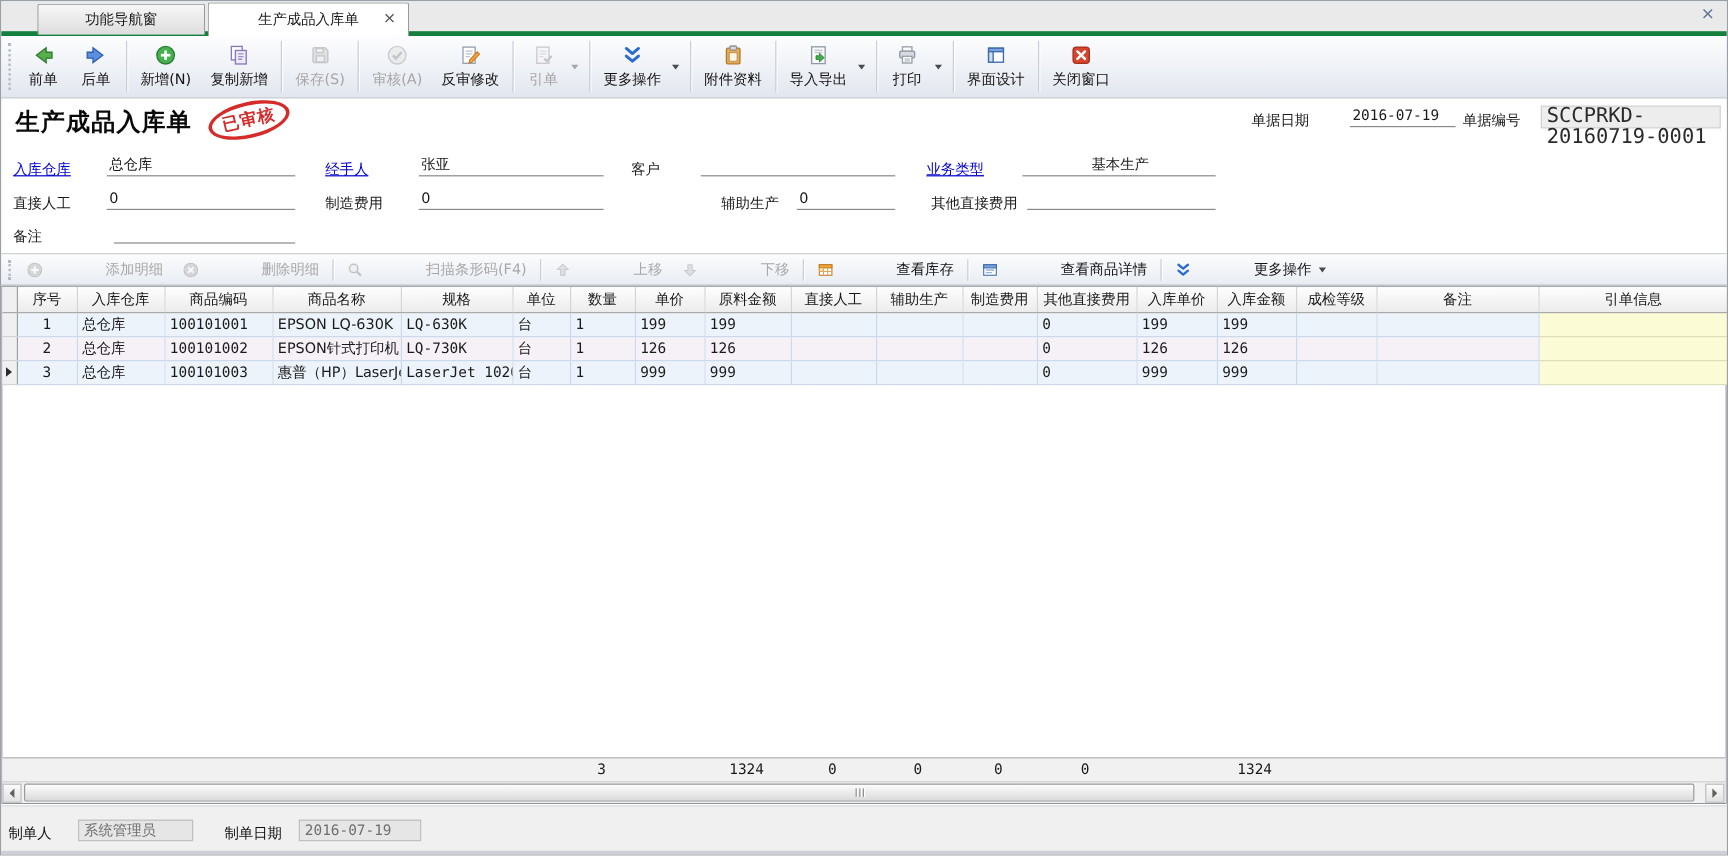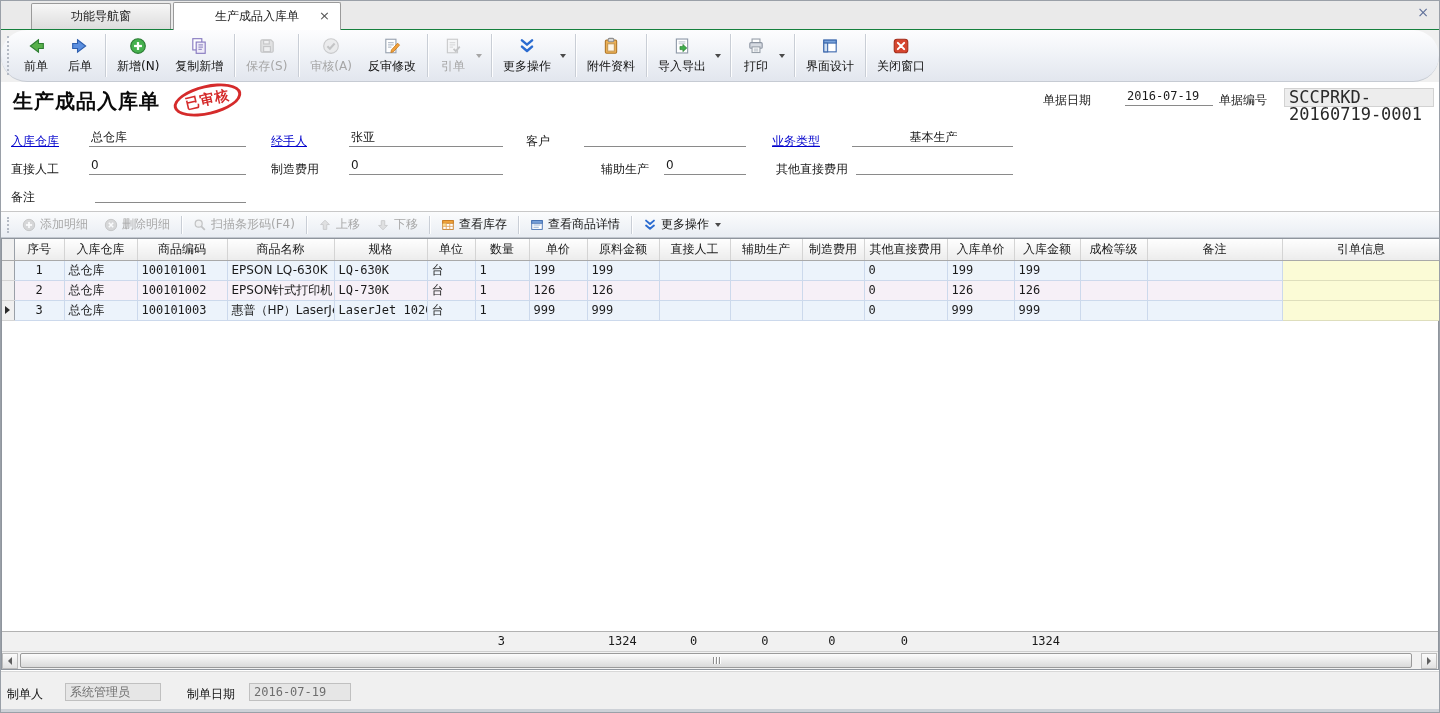--- a/index.html
+++ b/index.html
@@ -1,29 +1,29 @@
 <!DOCTYPE html>
 <html><head>
 <meta charset="utf-8">
 <style>
   * { margin:0; padding:0; box-sizing:border-box; }
   html,body { background:#d8d8d8; }
   body { font-family:"DejaVu Sans", sans-serif; font-size:12px; color:#1a1a1a; }
   .win { position:relative; width:1440px; height:713px; background:#f0f0f0; border:1px solid #9aa0a8; overflow:hidden; }
 
   
-  .tabbar { position:absolute; top:0; left:0; right:0; height:29px; background:#eaeaea; border-bottom:1px solid #15803d; z-index:5; }
+  .tabbar { position:absolute; top:0; left:0; right:0; height:29px; background:#eaeaea; border-bottom:4px solid #15803d; z-index:5; }
   .tab { position:absolute; top:2px; height:26px; line-height:25px; text-align:center; background:linear-gradient(#f7f7f7,#dddddd); border:1px solid #9a9a9a; border-bottom:none; border-radius:2px 2px 0 0; cursor:default; }
   .tab.t1 { left:30px; width:140px; }
   .tab.active { left:172px; width:168px; top:1px; height:28px; line-height:26px; background:#ffffff; z-index:6; }
   .tabx { position:absolute; right:10px; top:0; color:#555; font-size:13px; }
   .winx { position:absolute; right:10px; top:3px; color:#60719a; font-size:14px; cursor:default; }
 
   
-  .toolbar { position:absolute; top:29px; left:0; right:0; height:52px; background:linear-gradient(#fdfdfe,#eef1f6 55%,#e2e6ee); border-bottom:1px solid #c6cbd3; display:flex; align-items:stretch; padding-left:4px; z-index:4;border-radius:26px; }
+  .toolbar { position:absolute; top:29px; left:0; right:0; height:52px; background:linear-gradient(#fdfdfe,#eef1f6 55%,#e2e6ee); border-bottom:1px solid #c6cbd3; display:flex; align-items:stretch; padding-left:4px; z-index:4; }
   .grip { width:3px; margin:6px 4px 6px 2px; border-left:2px dotted #b4bac4; }
   .tbwrap { display:flex; align-items:stretch; }
   .tbtn { display:flex; flex-direction:column; align-items:center; justify-content:center; gap:3px; padding:3px 8px 2px; min-width:44px; }
   .tbtn .lbl { font-size:12px; white-space:nowrap; color:#141414; }
   .tbwrap.disabled .lbl { color:#a6a6a6; }
   .tbwrap.disabled svg { filter:grayscale(1) opacity(.55); }
   .tsep { width:1px; background:#c9ced6; box-shadow:1px 0 0 rgba(255,255,255,.9); margin:4px 3px; }
   .tcaret { align-self:center; width:0; height:0; border-left:3px solid transparent; border-right:3px solid transparent; border-top:4px solid #4a4a4a; margin:0 6px 0 1px; }
   .tbwrap.disabled .tcaret { border-top-color:#a6a6a6; }
   .icn { display:block; line-height:0; }
@@ -37,21 +37,21 @@
   .hfield-box { position:absolute; height:19px; line-height:17px; background:#ededed; border:1px solid #d2d2d2; font-family:"DejaVu Sans Mono", monospace; font-size:17px; padding:0 4px; color:#2a2a2a; }
 
   .flabel { position:absolute; font-size:12px; color:#1a1a1a; white-space:nowrap; }
   .flabel.link { color:#0000cc; text-decoration:underline; }
   .ffield { position:absolute; height:18px; line-height:16px; border-bottom:1px solid #8a8a8a; font-size:12px; padding-left:2px; white-space:nowrap; }
 
   
   .toolbar2 { position:absolute; top:211px; left:0; right:0; height:26px; background:linear-gradient(#fbfcfd,#e9edf3); border-bottom:1px solid #c2c7cf; display:flex; align-items:center; padding-left:4px; }
   .toolbar2 .grip { height:16px; margin:0 4px 0 2px; }
   .dbtn { display:flex; align-items:center; gap:4px; padding:2px 8px; white-space:nowrap; }
-  .dbtn .lbl { font-size:12px; color:#141414; }
+  .dbtn .lbl { font-size:12px; color:#141414;margin-left:48px; }
   .dbtn.disabled .lbl { color:#a8a8a8; }
   .dbtn.disabled svg { filter:grayscale(1) opacity(.6); }
   .dsep { width:1px; height:18px; background:#c9ced6; box-shadow:1px 0 0 rgba(255,255,255,.9); margin:0 3px; }
   .dcaret { width:0; height:0; border-left:3px solid transparent; border-right:3px solid transparent; border-top:4px solid #4a4a4a; margin-left:2px; }
 
   
   .gridwrap { position:absolute; top:237px; left:0; width:1438px; height:432px; background:#fff; border:1px solid #8f959d; }
   table.grid { border-collapse:collapse; table-layout:fixed; width:1436px; font-size:12px; }
   table.grid th { height:21px; font-weight:normal; background:linear-gradient(#fefefe,#ececec); border-right:1px solid #d4d4d4; border-bottom:1px solid #a9a9a9; overflow:hidden; white-space:nowrap; padding:0 2px; }
   table.grid th.gutter, table.grid td.gutter { width:12px; background:#f0f0f0; border-right:1px solid #9aa0a8; padding:0; }

